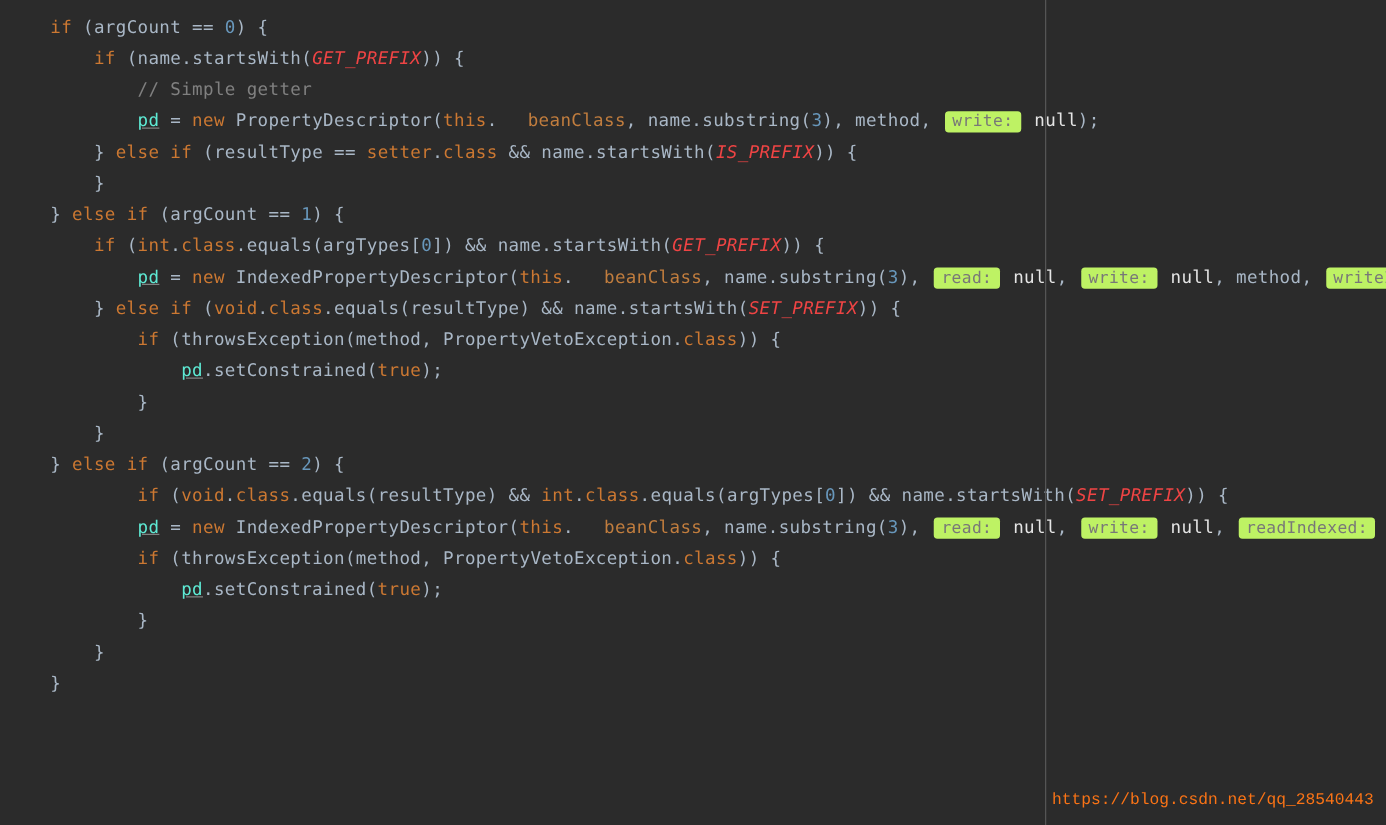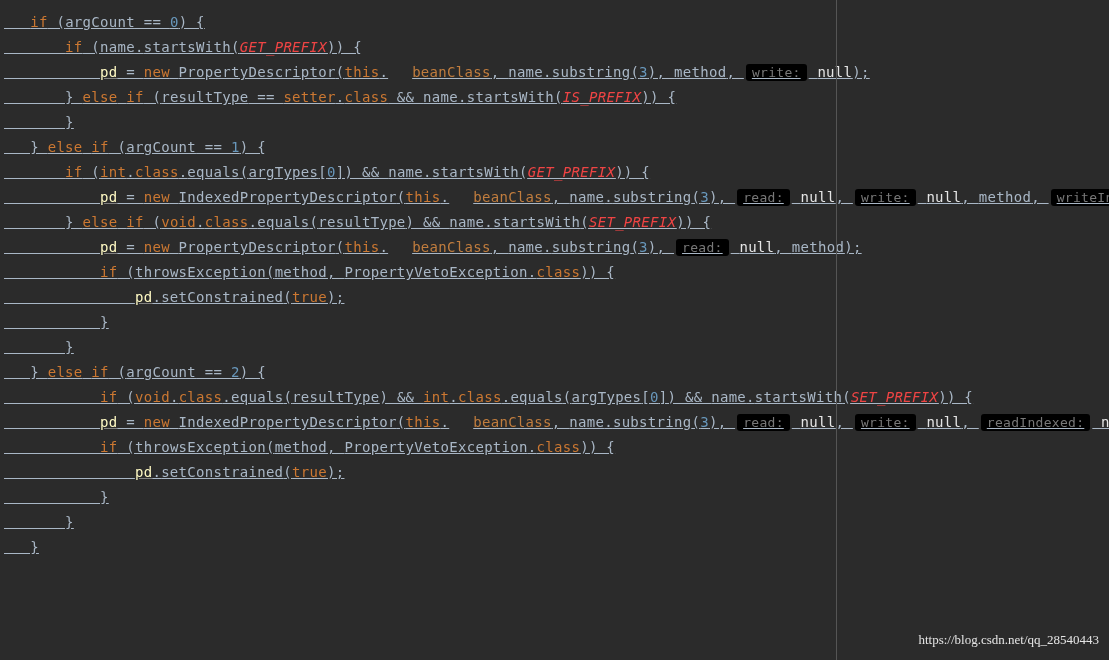--- a/index.html
+++ b/index.html
@@ -9,86 +9,85 @@
       font-size: 14px;
       line-height: 25px;
       color: #a9b7c6;
       width: 1109px;
       height: 660px;
       overflow: hidden;
       position: relative;
       padding-top: 10px;
     }
     .code-area {
-      padding-left: 4px;
+      padding-left: 14px;
       letter-spacing: 0.3px;
-      text-decoration: underline;
     }
     .line { white-space: pre; }
     .kw { color: #cc7832; }
     .num { color: #6897bb; }
     .str-const { color: #ef4444; font-style: italic; }
     .comment { color: #808080; }
     .this { color: #cc7832; }
     .bean { color: #c17d3e; margin-left: 24px; }
-    .var-u { color: #fef9c3; text-decoration: underline; text-decoration-color: #808080; }
+    .var-u { color: #5eead4; text-decoration: underline; text-decoration-color: #808080; }
     .param-hint {
-      background: #000000;
+      background: #bef264;
       color: #787878;
       padding: 1px 6px;
       border-radius: 3px;
       margin: 0 2px;
       font-size: 13px;
     }
     .null-kw { color: #e5e5e5; }
     .scrollbar {
       position: absolute;
       right: 272px;
       top: 0;
       width: 1px;
       height: 660px;
       background: #555;
     }
     .watermark {
       position: absolute;
       bottom: 8px;
       right: 10px;
-      color: #e5e5e5;
+      color: #f97316;
       font-size: 13px;
-      font-family: Liberation Serif, serif;
+      font-family: Liberation Mono, monospace;
     }
   </style>
 </head>
 <body>
 
 <div class="code-area">
 
 <div class="line">   <span class="kw">if</span> (<span>argCount</span> == <span class="num">0</span>) {</div>
 
 <div class="line">       <span class="kw">if</span> (<span>name</span>.<span>startsWith</span>(<span class="str-const">GET_PREFIX</span>)) {</div>
 
+<div class="line">           <span class="comment">// Simple getter</span></div>
 
 <div class="line">           <span class="var-u">pd</span> = <span class="kw">new</span> <span>PropertyDescriptor</span>(<span class="this">this</span>.<span class="bean">beanClass</span>, <span>name</span>.<span>substring</span>(<span class="num">3</span>), <span>method</span>, <span class="param-hint">write:</span> <span class="null-kw">null</span>);</div>
 
 <div class="line">       } <span class="kw">else</span> <span class="kw">if</span> (<span>resultType</span> == <span class="kw">setter</span>.<span class="kw">class</span> &amp;&amp; <span>name</span>.<span>startsWith</span>(<span class="str-const">IS_PREFIX</span>)) {</div>
 
 
 
 <div class="line">       }</div>
 
 <div class="line">   } <span class="kw">else</span> <span class="kw">if</span> (<span>argCount</span> == <span class="num">1</span>) {</div>
 
 <div class="line">       <span class="kw">if</span> (<span class="kw">int</span>.<span class="kw">class</span>.<span>equals</span>(<span>argTypes</span>[<span class="num">0</span>]) &amp;&amp; <span>name</span>.<span>startsWith</span>(<span class="str-const">GET_PREFIX</span>)) {</div>
 
 <div class="line">           <span class="var-u">pd</span> = <span class="kw">new</span> <span>IndexedPropertyDescriptor</span>(<span class="this">this</span>.<span class="bean">beanClass</span>, <span>name</span>.<span>substring</span>(<span class="num">3</span>), <span class="param-hint">read:</span> <span class="null-kw">null</span>, <span class="param-hint">write:</span> <span class="null-kw">null</span>, <span>method</span>, <span class="param-hint">writeIndexed:</span> );</div>
 
 <div class="line">       } <span class="kw">else</span> <span class="kw">if</span> (<span class="kw">void</span>.<span class="kw">class</span>.<span>equals</span>(<span>resultType</span>) &amp;&amp; <span>name</span>.<span>startsWith</span>(<span class="str-const">SET_PREFIX</span>)) {</div>
 
 
-<div class="line">           <span class="var-u">pd</span> = <span class="kw">new</span> <span>PropertyDescriptor</span>(<span class="this">this</span>.<span class="bean">beanClass</span>, <span>name</span>.<span>substring</span>(<span class="num">3</span>), <span class="param-hint">read:</span> <span class="null-kw">null</span>, <span>method</span>);</div>
 
 <div class="line">           <span class="kw">if</span> (<span>throwsException</span>(<span>method</span>, <span>PropertyVetoException</span>.<span class="kw">class</span>)) {</div>
 
 <div class="line">               <span class="var-u">pd</span>.<span>setConstrained</span>(<span class="kw">true</span>);</div>
 
 <div class="line">           }</div>
 
 <div class="line">       }</div>
 
 <div class="line">   } <span class="kw">else</span> <span class="kw">if</span> (<span>argCount</span> == <span class="num">2</span>) {</div>

